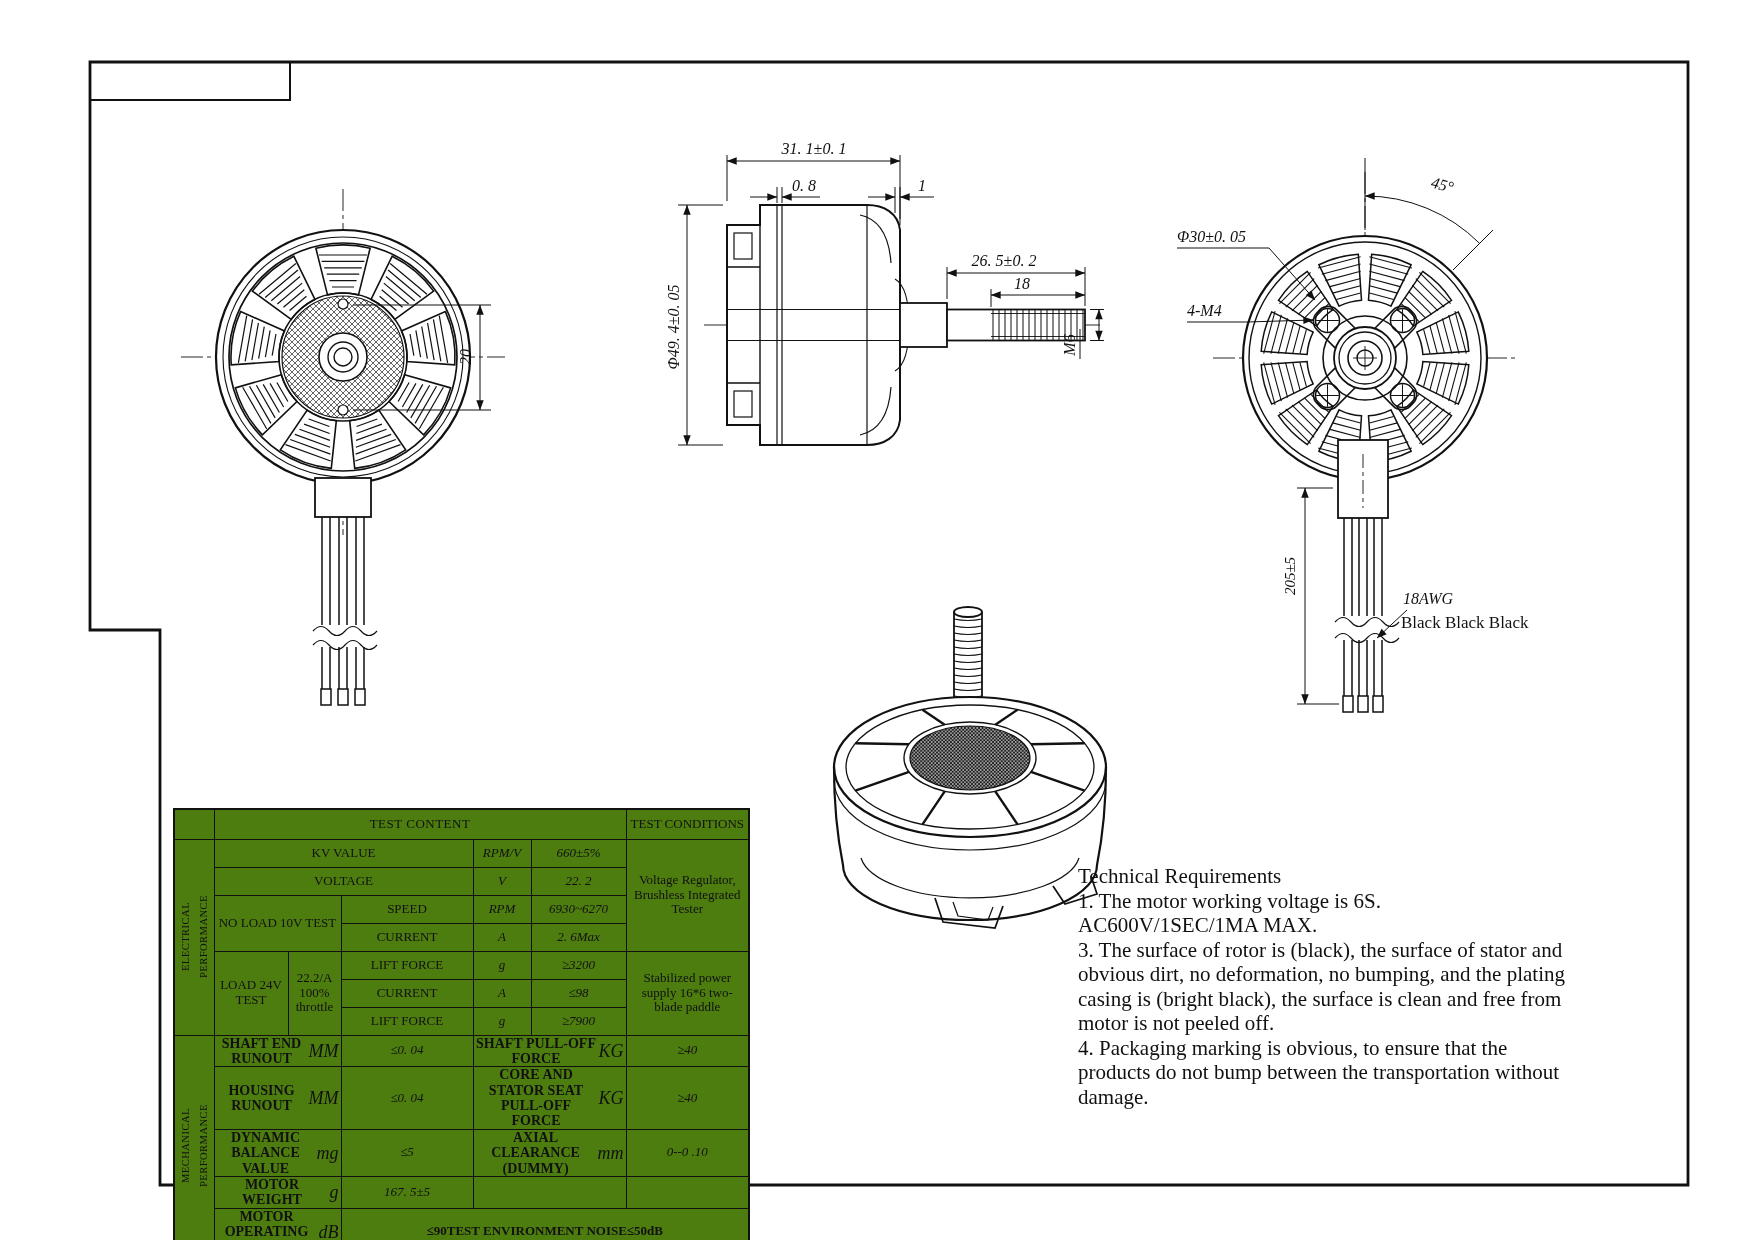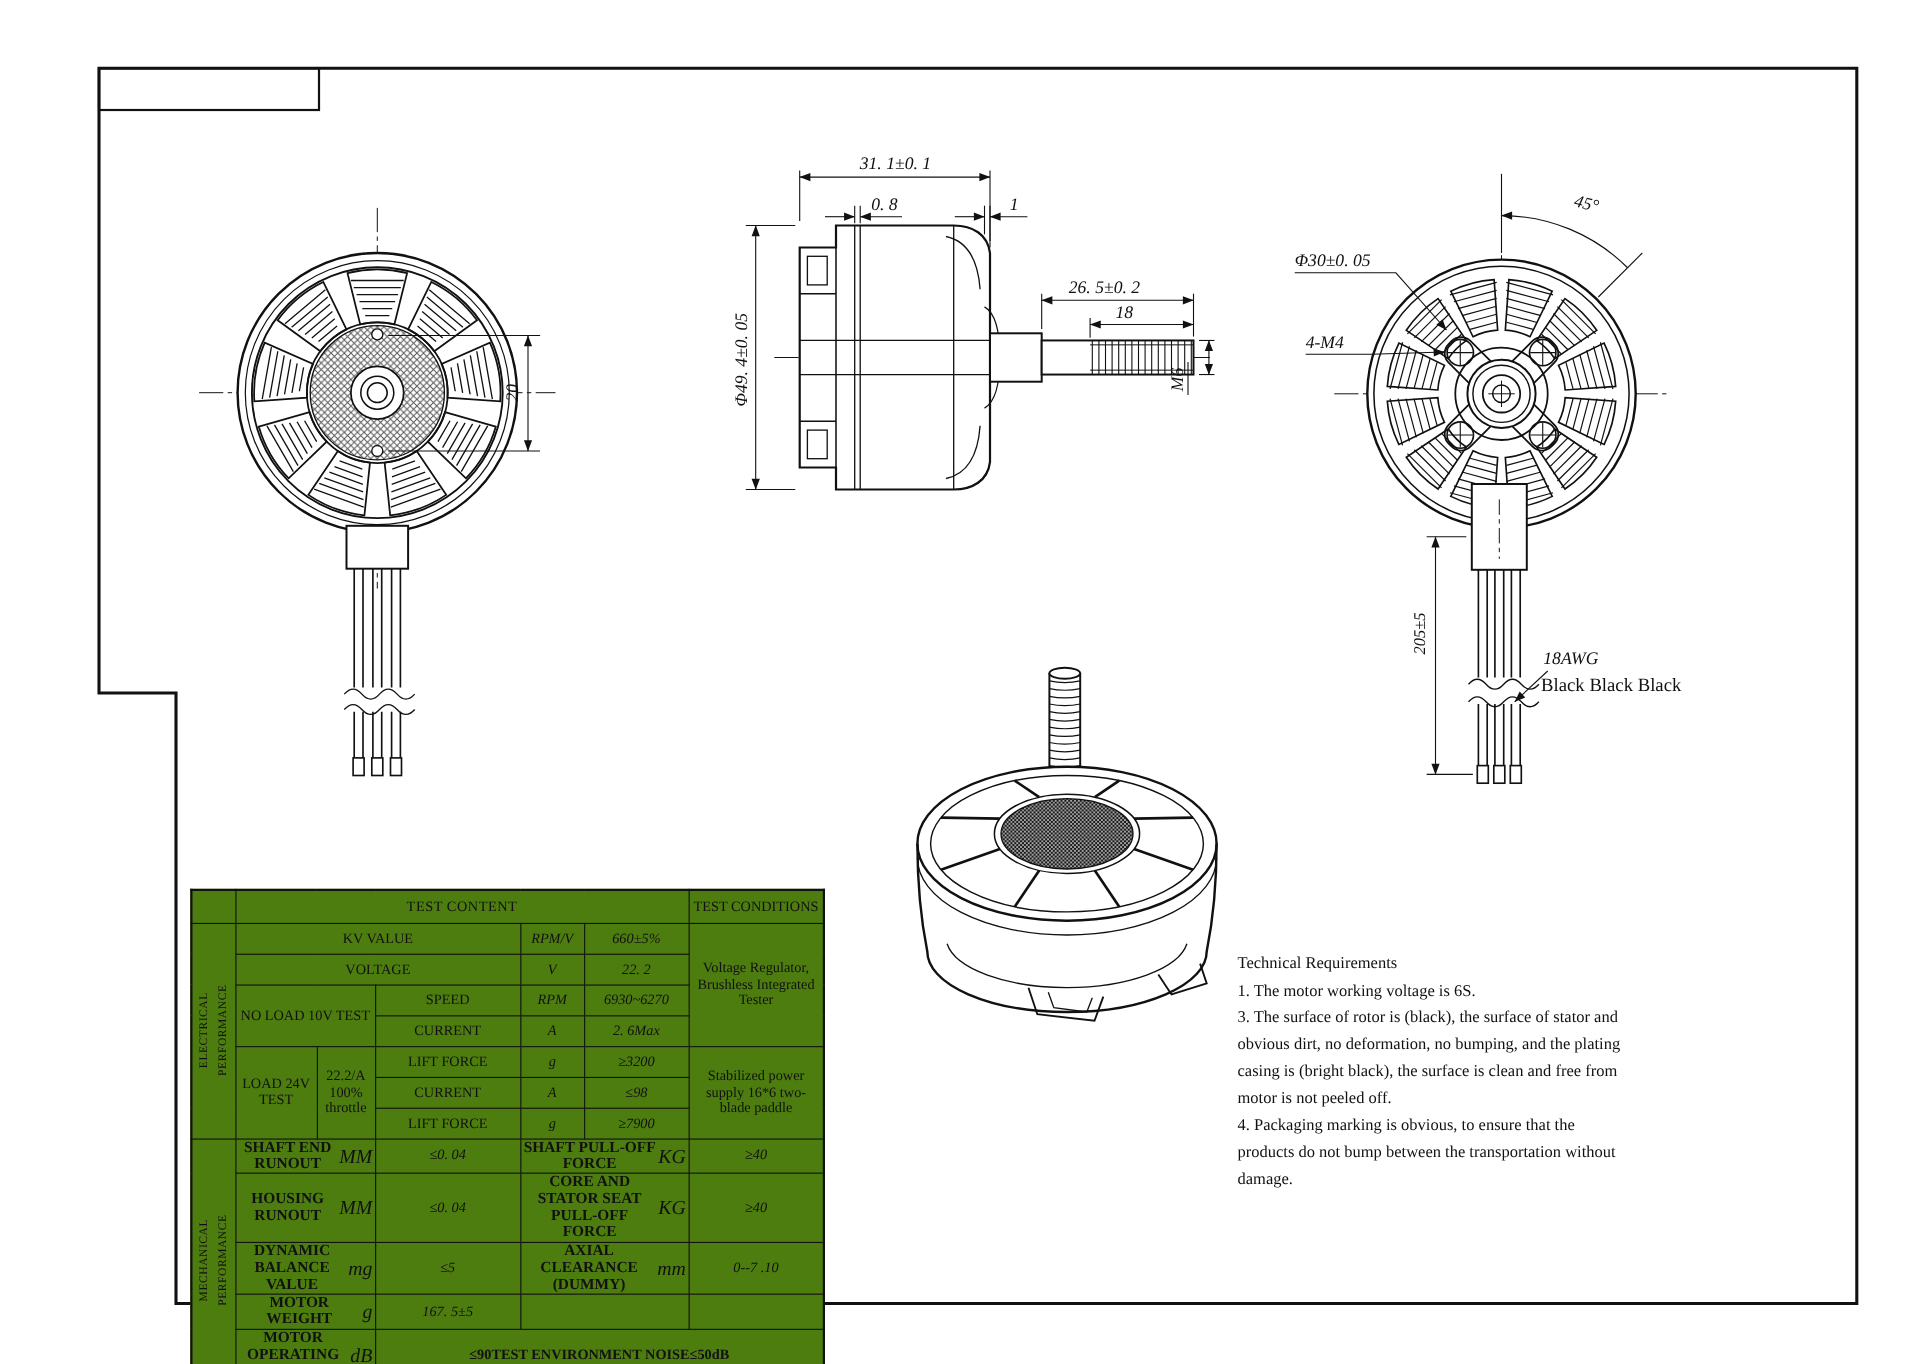--- a/index.html
+++ b/index.html
@@ -23,21 +23,21 @@
   td.vcell div{writing-mode:vertical-rl;transform:rotate(180deg);white-space:pre-line;
                font-size:10.5px;letter-spacing:.5px;line-height:1.7;margin:0 auto;}
   td.mlab{padding:0 3px;}
   td.mlab .in{display:flex;align-items:center;justify-content:space-between;gap:2px;}
   td.mlab .nm{font-weight:bold;font-size:14px;text-align:center;line-height:1.1;text-transform:uppercase;}
   td.mlab .un{font-style:italic;font-size:18px;flex:none;}
   td.noiseval{font-weight:bold;font-size:12px;}
   td.small-wrap{font-size:11.5px;line-height:1.2;}
 
   
-  #techreq{position:absolute;left:1125px;top:864px;font-size:15px;line-height:24.5px;
+  #techreq{position:absolute;left:1078px;top:864px;font-size:21px;line-height:24.5px;
            white-space:nowrap;}
 </style>
 </head>
 <body>
 
 <div id="canvas">
 
 <svg width="1755" height="1240" viewBox="0 0 1755 1240" style="position:absolute;left:0;top:0;">
   <defs>
     <marker id="arr" viewBox="0 0 10 8" refX="9.3" refY="4" markerWidth="11" markerHeight="9" orient="auto-start-reverse">
@@ -395,21 +395,21 @@
               <span class="un">mg</span>
             </div>
           </td>
     <td class="val">≤5</td>
     <td colspan="2" class="mlab">
       <div class="in">
               <span class="nm">AXIAL CLEARANCE (DUMMY)</span>
               <span class="un">mm</span>
             </div>
           </td>
-    <td class="val">0--7 .10</td>
+    <td class="val">0--0 .10</td>
   </tr>
   <tr class="mrow">
     <td colspan="2" class="mlab">
       <div class="in">
               <span class="nm">MOTOR WEIGHT</span>
               <span class="un">g</span>
             </div>
           </td>
     <td class="val">167. 5±5</td>
     <td colspan="2"></td>
@@ -423,20 +423,21 @@
             </div>
           </td>
     <td colspan="4" class="noiseval">≤90TEST ENVIRONMENT NOISE≤50dB</td>
   </tr>
 </tbody>
     </table>
 
 <div id="techreq">
   <div>Technical Requirements</div>
   <div>1. The motor working voltage is 6S.</div>
+  <div>AC600V/1SEC/1MA MAX.</div>
   <div>3. The surface of rotor is (black), the surface of stator and</div>
   <div>obvious dirt, no deformation, no bumping, and the plating</div>
   <div>casing is (bright black), the surface is clean and free from</div>
   <div>motor is not peeled off.</div>
   <div>4. Packaging marking is obvious, to ensure that the</div>
   <div>products do not bump between the transportation without</div>
   <div>damage.</div>
 </div>
 
 </div>

